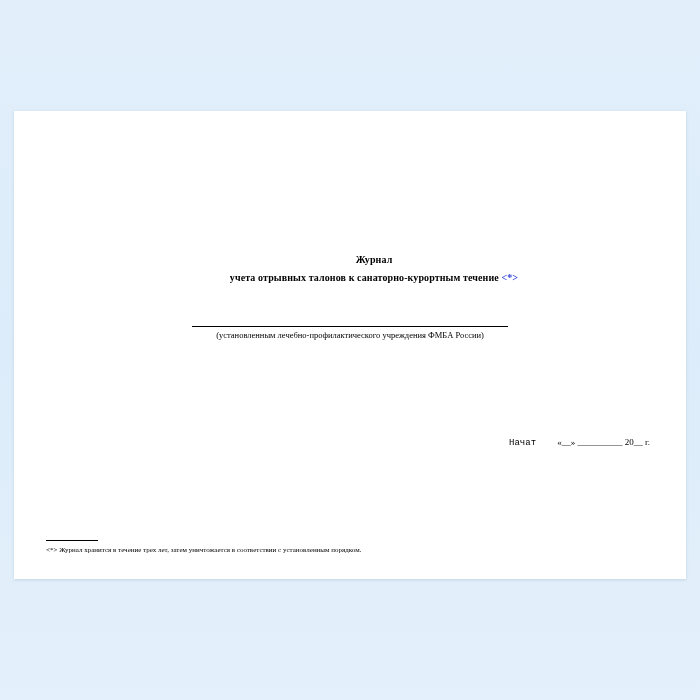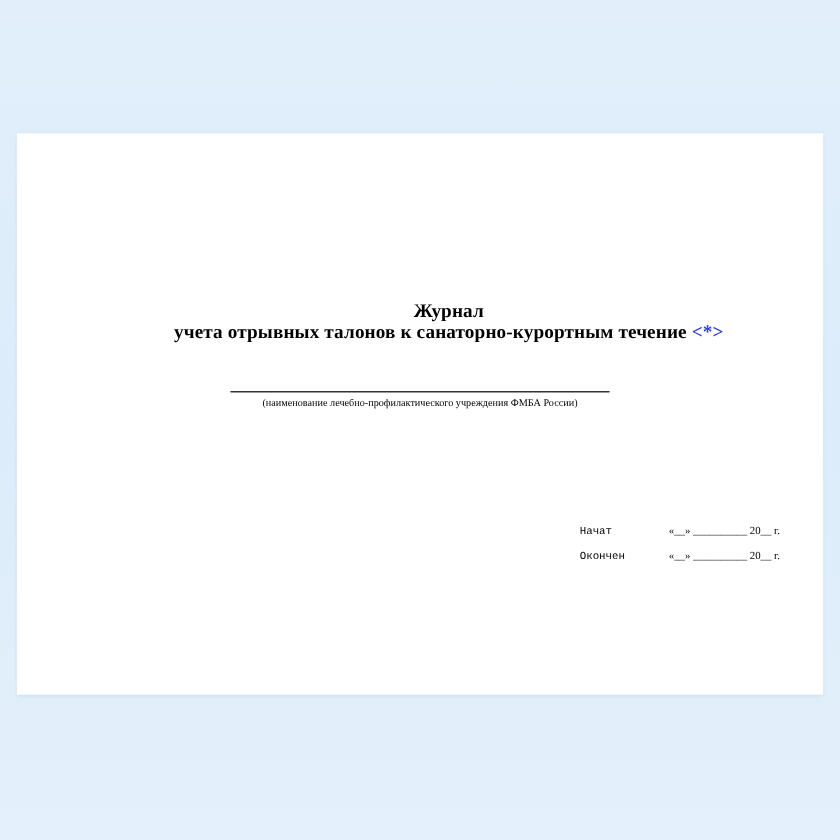--- a/index.html
+++ b/index.html
@@ -36,21 +36,21 @@
 
   
   .title-block {
     position: absolute;
     left: 0;
     top: 140px;
     width: 100%;
     text-align: center;
   }
   .title-line {
-    font-size: 16px;
+    font-size: 10px;
     font-weight: bold;
     color: #000000;
     line-height: 18px;
     letter-spacing: 0.1px;
     padding-left: 48px;
   }
   .title-mark {
     color: #2b3ed6;
     font-weight: bold;
   }
@@ -91,21 +91,20 @@
   .dates-row {
     display: block;
   }
   .dates-label {
     display: inline-block;
     min-width: 46px;
     font-family: Liberation Mono, monospace;
   }
   .dates-value {
     display: inline-block;
-    margin-left: 26px;
   }
 
   
   .footnote {
     position: absolute;
     left: 32px;
     bottom: 24px;
     width: 600px;
   }
   .footnote-rule {
@@ -134,30 +133,33 @@
       <div class="title-block">
         <div class="title-line">Журнал</div>
         <div class="title-line">
           <span>учета отрывных талонов к санаторно-курортным течение</span>
           <span class="title-mark">&lt;*&gt;</span>
         </div>
       </div>
 
       <div class="inst-block">
         <div class="inst-rule"></div>
-        <div class="inst-caption">(наименование лечебно-профилактического учреждения ФМБА России)</div>
+        <div class="inst-caption">(установленным лечебно-профилактического учреждения ФМБА России)</div>
       </div>
 
       <div class="dates-block">
         <div class="dates-row">
           <span class="dates-label">Начат</span>
           <span class="dates-value">«__» __________ 20__  г.</span>
         </div>
-        <div class="dates-row">
-          <span class="dates-label">Окончен</span>
-          <span class="dates-value">«__» __________ 20__  г.</span>
+      </div>
+
+      <div class="footnote">
+        <div class="footnote-rule"></div>
+        <div class="footnote-text">
+          <span class="footnote-mark">&lt;*&gt;</span>
+          <span>Журнал хранится в течение трех лет, затем уничтожается в соответствии с установленным порядком.</span>
         </div>
       </div>
-
 
     </div>
   </div>
 </div>
 
 </body></html>

